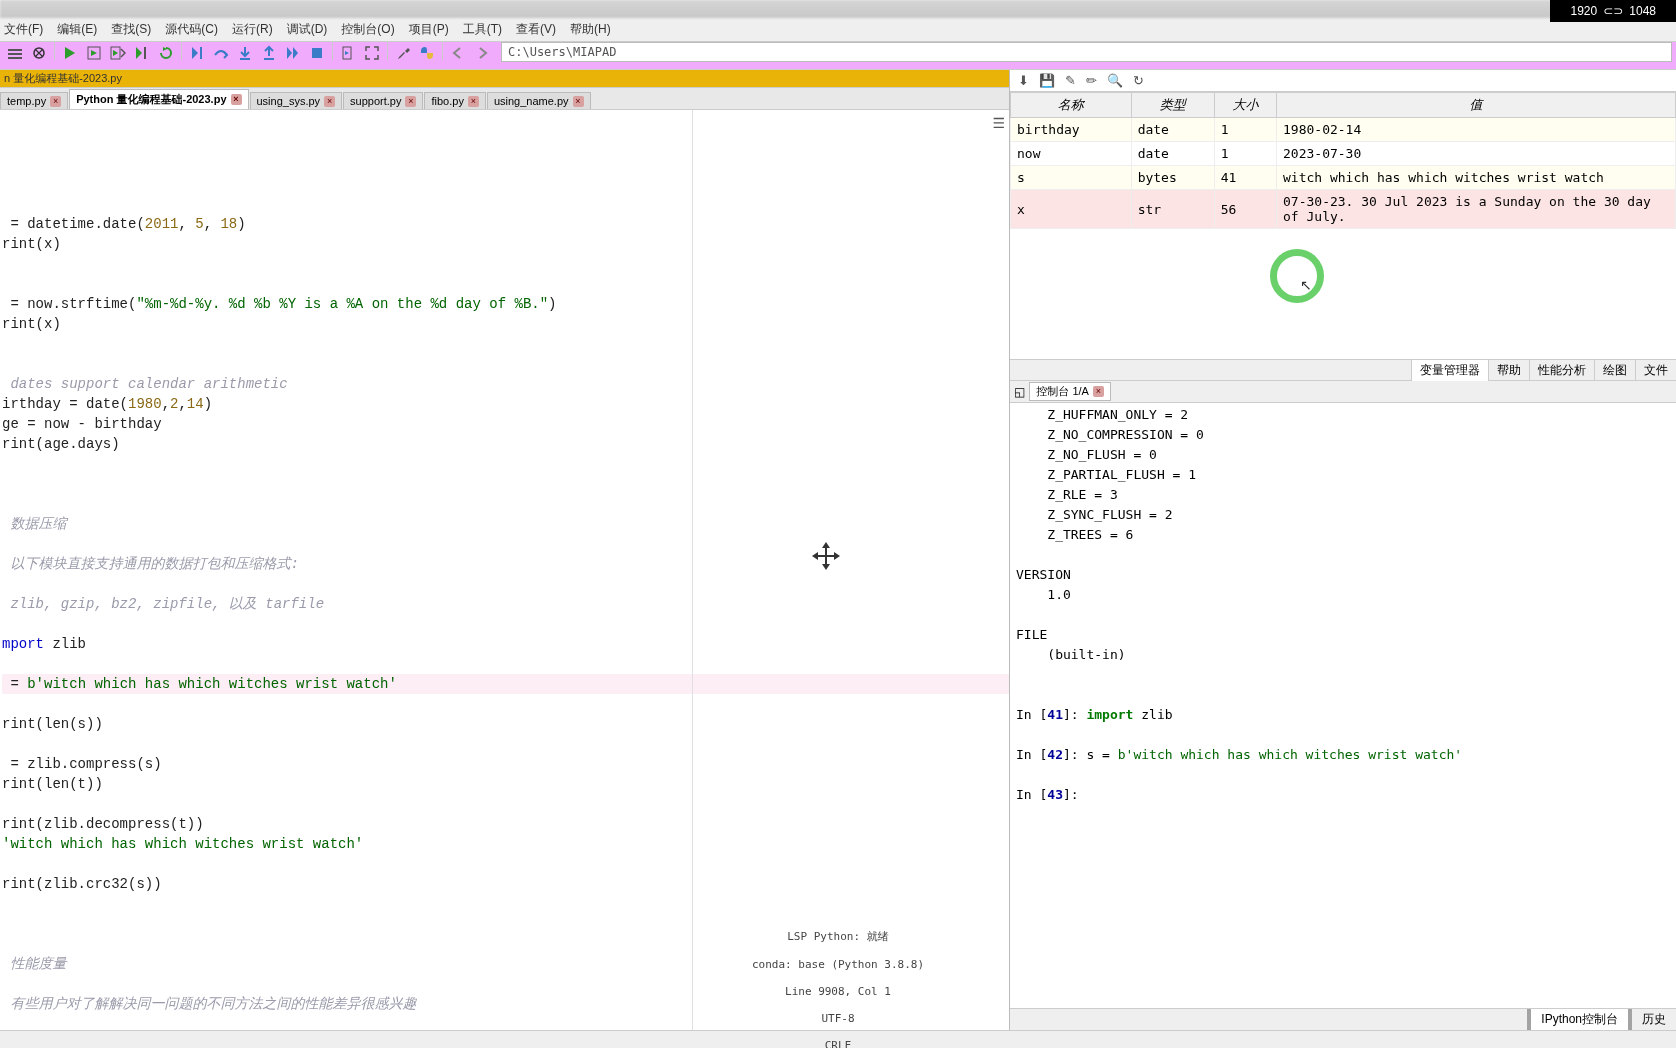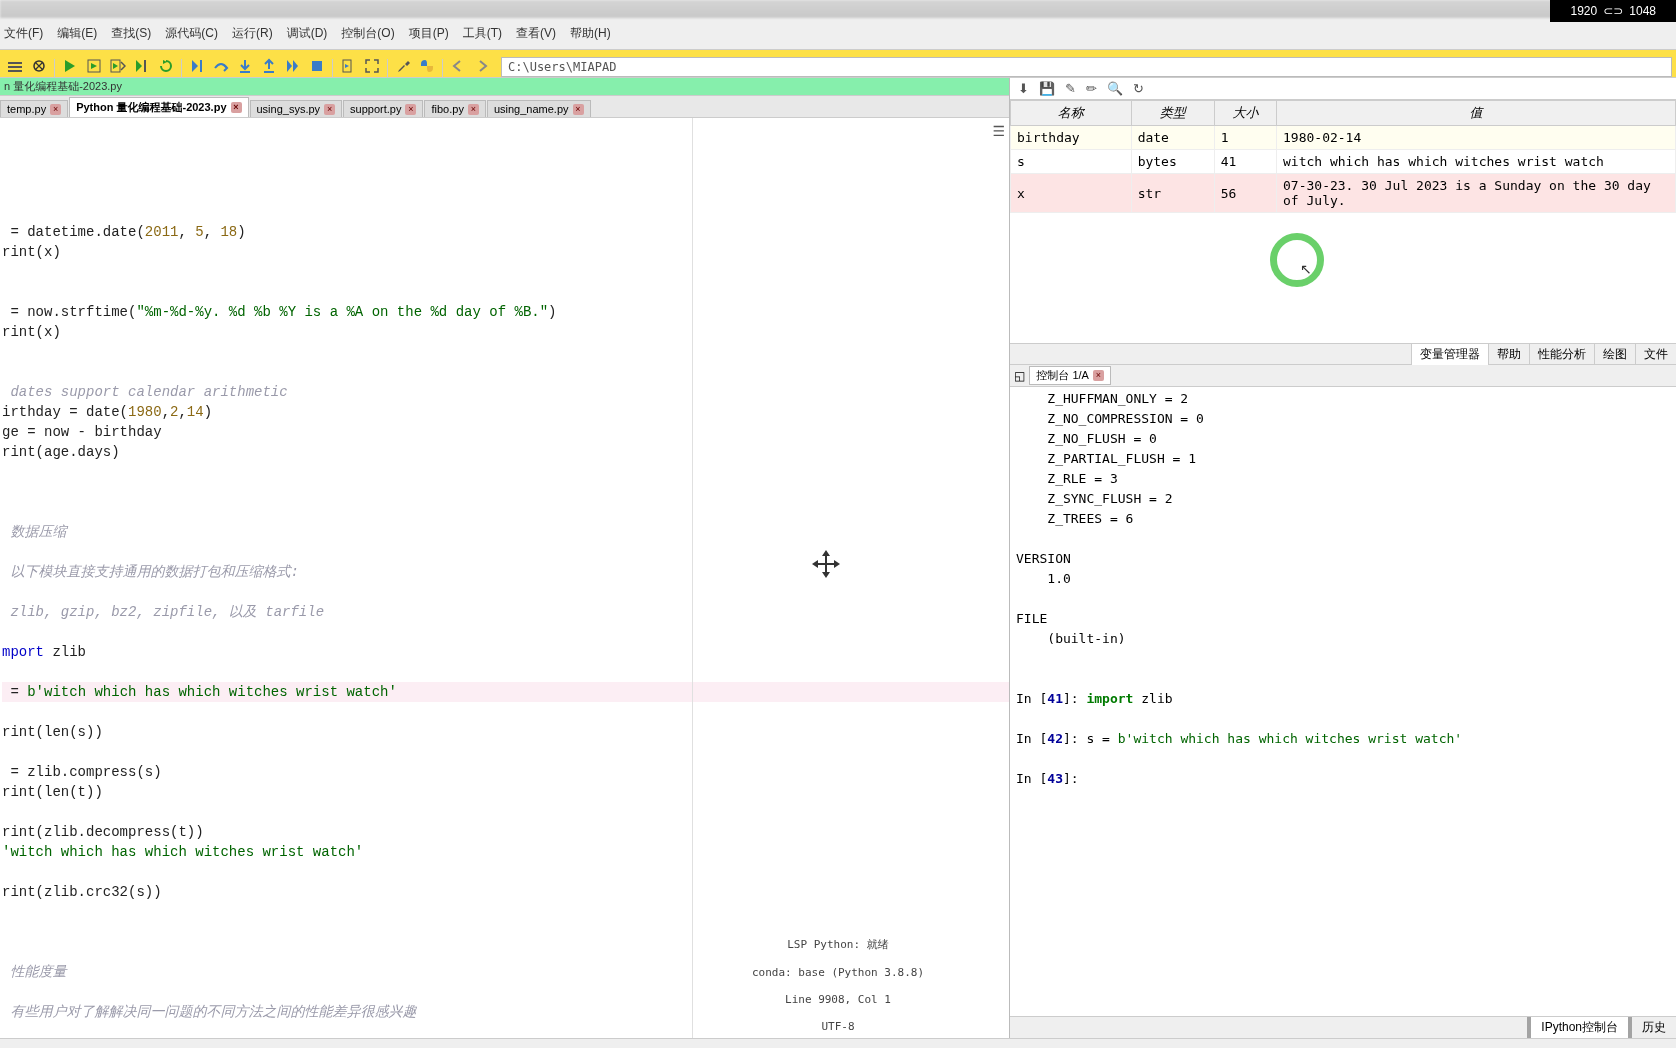--- a/index.html
+++ b/index.html
@@ -29,32 +29,32 @@
   color: #fff;
   display: flex;
   align-items: center;
   gap: 6px;
   padding: 0 20px;
   font-size: 12px;
   z-index: 10;
 }
 .menubar {
   background: #efefef;
-  height: 32px;
+  height: 24px;
   display: flex;
   align-items: center;
   padding: 0 4px;
   border-bottom: 1px solid #ccc;
 }
 .menubar span { margin-right: 14px; color: #333; }
 .toolbar {
-  background: #fde047;
+  background: #f0abfc;
   height: 28px;
   display: flex;
-  align-items: flex-end;
+  align-items: flex-start;
   padding: 0 4px;
   border-bottom: 1px solid #ccc;
   gap: 2px;
 }
 .tb-btn {
   width: 22px; height: 22px;
   display: flex; align-items: center; justify-content: center;
   border-radius: 2px;
 }
 .tb-sep { width: 1px; height: 18px; background: #ccc; margin: 0 2px; }
@@ -422,21 +422,21 @@
         <path d="M6 3 L12 8 L6 13" fill="none" stroke="#888" stroke-width="2"></path>
       </svg>
     </div>
   <div class="path-box">
     <span>C:\Users\MIAPAD</span>
   </div>
 </div>
 
 <div class="main">
   <div class="left-pane">
-    <div style="height:18px;background:#86efac;border-bottom:1px solid #ccc;padding:1px 4px;font-size:11px;color:#333;">
+    <div style="height:18px;background:#eab308;border-bottom:1px solid #ccc;padding:1px 4px;font-size:11px;color:#333;">
       <span>n 量化编程基础-2023.py</span>
     </div>
     <div class="file-tabs" id="file-tabs">
         <div class="file-tab">
           <span>temp.py</span>
           <span class="close-x">×</span>
         </div>
         <div class="file-tab active">
           <span>Python 量化编程基础-2023.py</span>
           <span class="close-x">×</span>
@@ -488,20 +488,26 @@
       </tr>
         </thead>
       <tbody id="var-body">
           <tr>
             <td>birthday</td>
             <td>date</td>
             <td>1</td>
             <td>1980-02-14</td>
           </tr>
           <tr>
+            <td>now</td>
+            <td>date</td>
+            <td>1</td>
+            <td>2023-07-30</td>
+          </tr>
+          <tr>
             <td>s</td>
             <td>bytes</td>
             <td>41</td>
             <td>witch which has which witches wrist watch</td>
           </tr>
           <tr class="sel">
             <td>x</td>
             <td>str</td>
             <td>56</td>
             <td>07-30-23. 30 Jul 2023 is a Sunday on the 30 day of July.</td>

